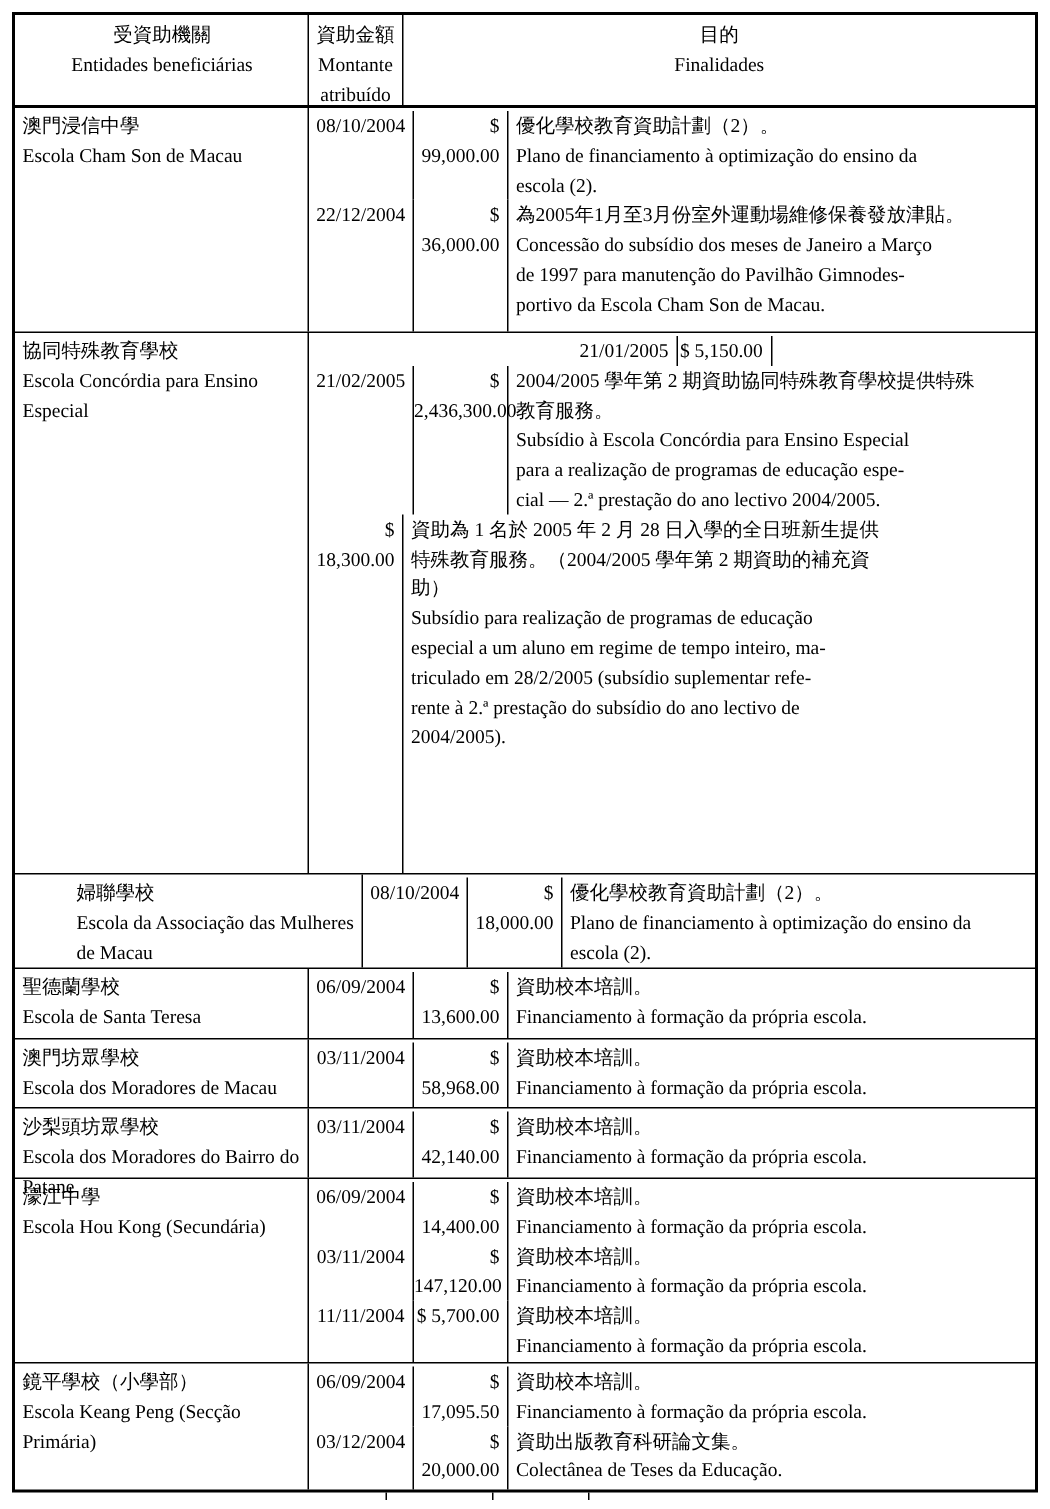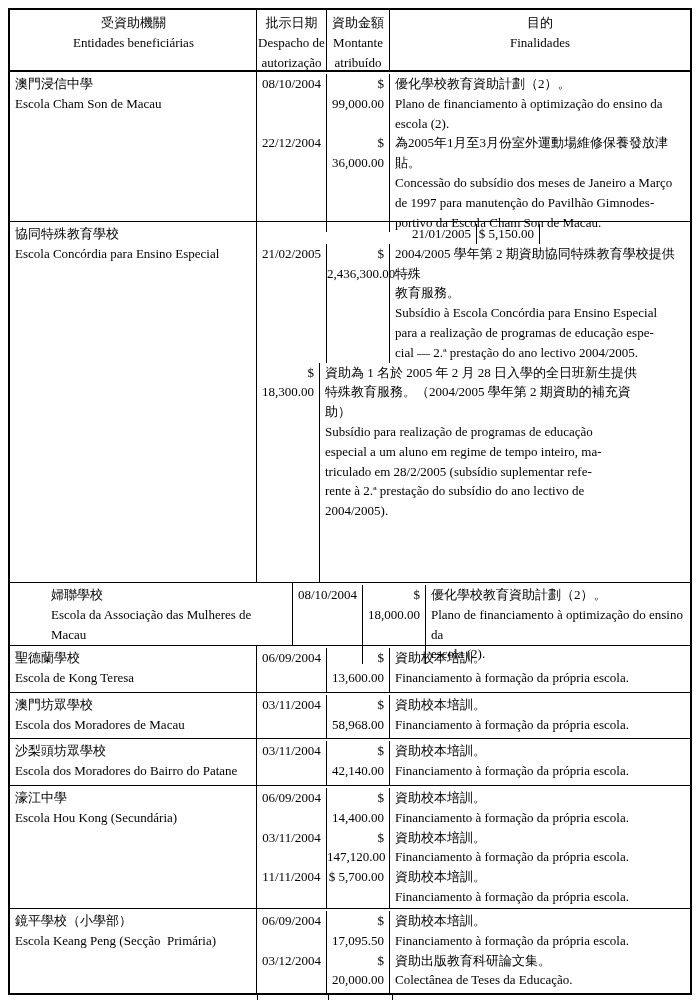--- a/index.html
+++ b/index.html
@@ -10,21 +10,21 @@
   }
   .grant-table{
     position:absolute;left:8px;top:8px;width:684px;height:987px;
     border:2px solid #000;box-sizing:border-box;
     display:flex;flex-direction:column;background:#fff;
   }
   .trow{display:flex;flex-direction:row;box-sizing:border-box;flex:none;}
   .thead{height:62px;border-bottom:2px solid #000;}
   .block{border-bottom:1px solid #000;}
   .block.last{border-bottom:none;flex:1;}
-  .c-entity{width:247px;border-right:1px solid #000;box-sizing:border-box;
+  .c-entity{width:196px;border-right:1px solid #000;box-sizing:border-box;
     padding:2px 4px 0 5px;line-height:19.8px;}
   .thead .c-entity,.thead .c-date,.thead .c-amount,.thead .c-purpose{
     text-align:center;padding-top:3px;line-height:19.8px;}
   .c-date{width:70px;border-right:1px solid #000;box-sizing:border-box;text-align:center;}
   .c-amount{width:63px;border-right:1px solid #000;box-sizing:border-box;text-align:right;}
   .c-purpose{flex:1;box-sizing:border-box;text-align:left;}
   .payments{flex:1;display:flex;flex-direction:column;padding-top:2px;}
   .payment{display:flex;flex-direction:row;flex:none;justify-content:center;}
   .payment:last-child{flex:1;}
   .payment .c-date{line-height:19.8px;}
@@ -37,23 +37,20 @@
   .stub1{left:257px;} .stub2{left:328px;} .stub3{left:392px;}
 </style>
 </head>
 <body>
 
 <div class="grant-table">
 
   <div class="trow thead">
     <div class="c-entity hdr-multiline">受資助機關
 Entidades beneficiárias</div>
-    <div class="c-date hdr-multiline">批示日期
-Despacho de
-autorização</div>
     <div class="c-amount hdr-multiline">資助金額
 Montante
 atribuído</div>
     <div class="c-purpose hdr-multiline">目的
 Finalidades</div>
   </div>
 
   <div class="trow block" style="height:150px;">
     <div class="c-entity">
       <div class="entity-zh">澳門浸信中學</div>
@@ -123,21 +120,21 @@
         <div class="c-purpose">優化學校教育資助計劃（2）。
 Plano de financiamento à optimização do ensino da
 escola (2).</div>
       </div>
     </div>
   </div>
 
   <div class="trow block" style="height:47px;">
     <div class="c-entity">
       <div class="entity-zh">聖德蘭學校</div>
-      <div class="entity-pt">Escola de Kong Teresa</div>
+      <div class="entity-pt">Escola de Santa Teresa</div>
     </div>
     <div class="payments">
       <div class="payment">
         <div class="c-date">06/09/2004</div>
         <div class="c-amount">$ 13,600.00</div>
         <div class="c-purpose">資助校本培訓。
 Financiamento à formação da própria escola.</div>
       </div>
     </div>
   </div>

